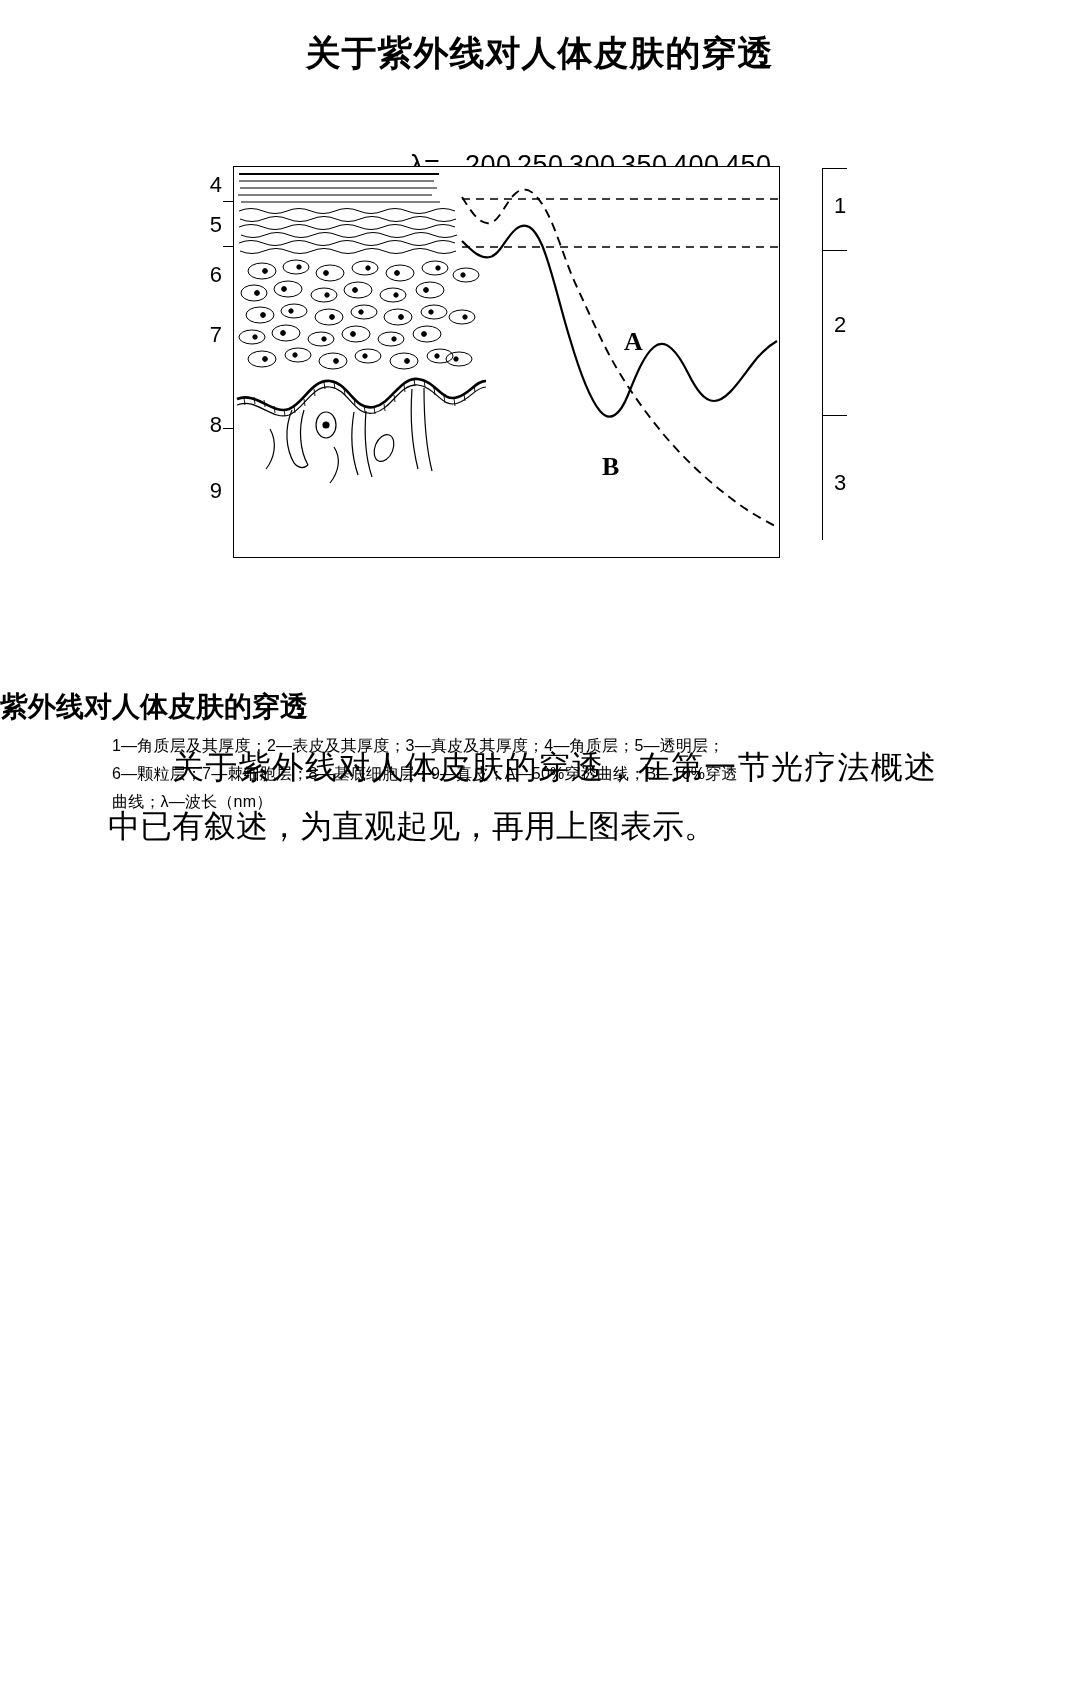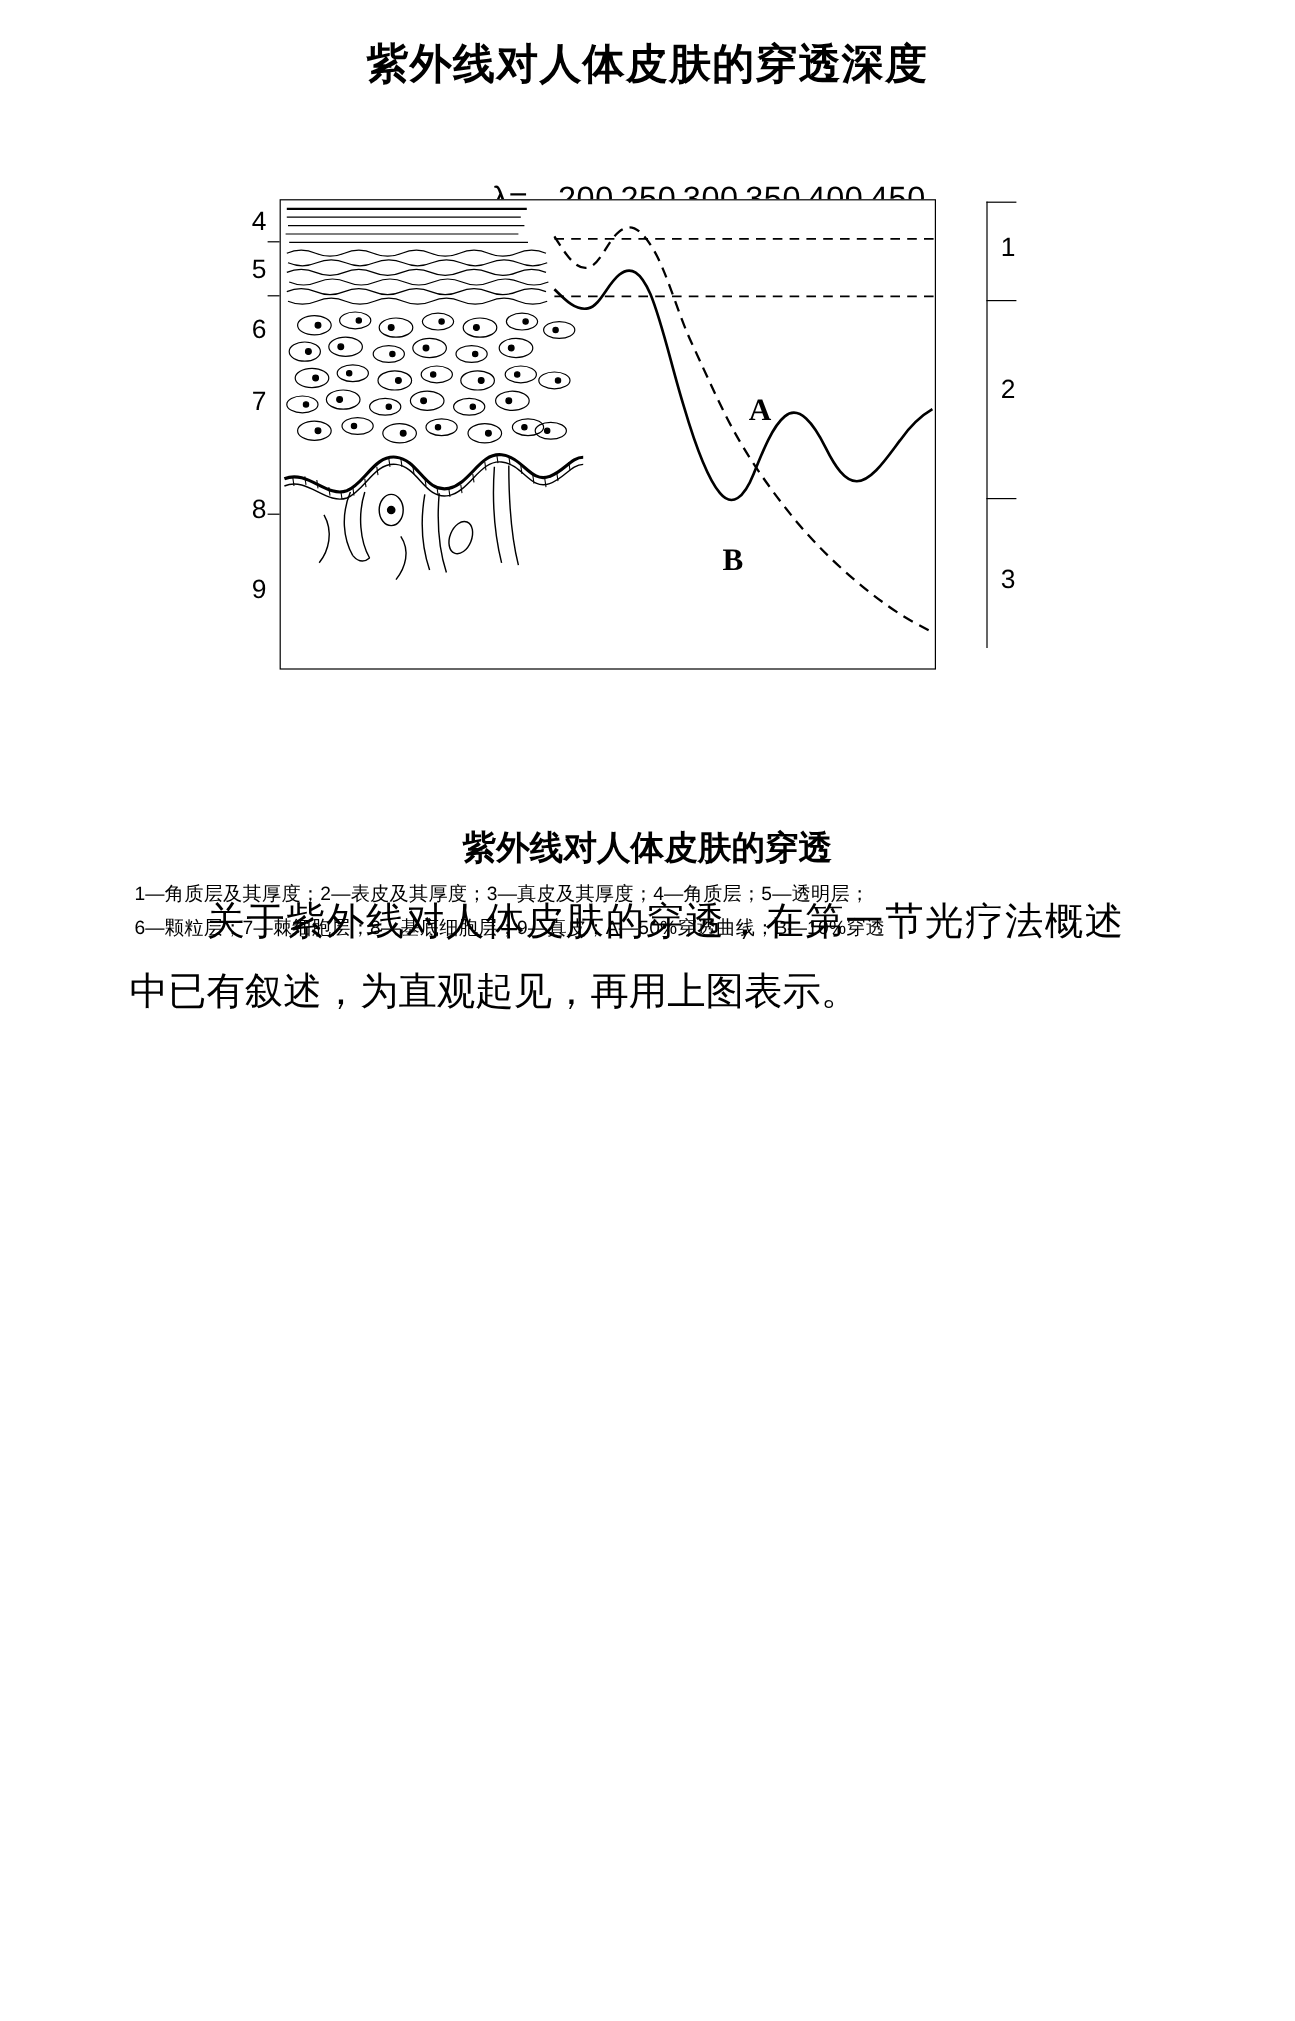--- a/index.html
+++ b/index.html
@@ -120,21 +120,20 @@
     left: 56px;
     font-size: 22px;
   }
 
   
   .fig-caption {
     position: absolute;
     top: 558px;
     left: 0;
     width: 1079px;
-    text-align: center;
     font-size: 28px;
     font-weight: bold;
     font-family: Liberation Mono, monospace;
   }
 
   .fig-legend {
     position: absolute;
     top: 602px;
     left: 112px;
     width: 880px;
@@ -166,21 +165,21 @@
     font-size: 26px;
     font-weight: bold;
     font-family: "Liberation Serif", "DejaVu Serif", serif;
   }
 </style>
 </head>
 <body>
 
 <div class="page">
 
-  <div class="doc-title">紫外线对人体皮肤的穿透深度</div>
+  <div class="doc-title">关于紫外线对人体皮肤的穿透</div>
 
   <div class="figure-wrap">
 
     <div class="lambda-row">
       <span class="lam">λ=</span><span class="tickval">200</span><span class="tickval">250</span><span class="tickval">300</span><span class="tickval">350</span><span class="tickval">400</span><span class="tickval">450</span>
     </div>
 
     <div class="axis-left">
       <div class="lbl" style="top:6px;">4</div>
       <div class="tick" style="top:35px;"></div>
@@ -383,20 +382,21 @@
       <div class="rlbl" style="top:33px;">1</div>
       <div class="rlbl" style="top:152px;">2</div>
       <div class="rlbl" style="top:310px;">3</div>
     </div>
 
     <div class="fig-caption">紫外线对人体皮肤的穿透</div>
 
     <div class="fig-legend">
       <span class="lgline">1—角质层及其厚度；2—表皮及其厚度；3—真皮及其厚度；4—角质层；5—透明层；</span>
       <span class="lgline">6—颗粒层；7—棘细胞层；8—基底细胞层；9—真皮；A—50%穿透曲线；B—10%穿透</span>
+      <span class="lgline">曲线；λ—波长（nm）</span>
     </div>
   </div>
 
   <div class="body-text">
     <p>关于紫外线对人体皮肤的穿透，在第一节光疗法概述中已有叙述，为直观起见，再用上图表示。</p>
   </div>
 
 </div>
 
 </body></html>

